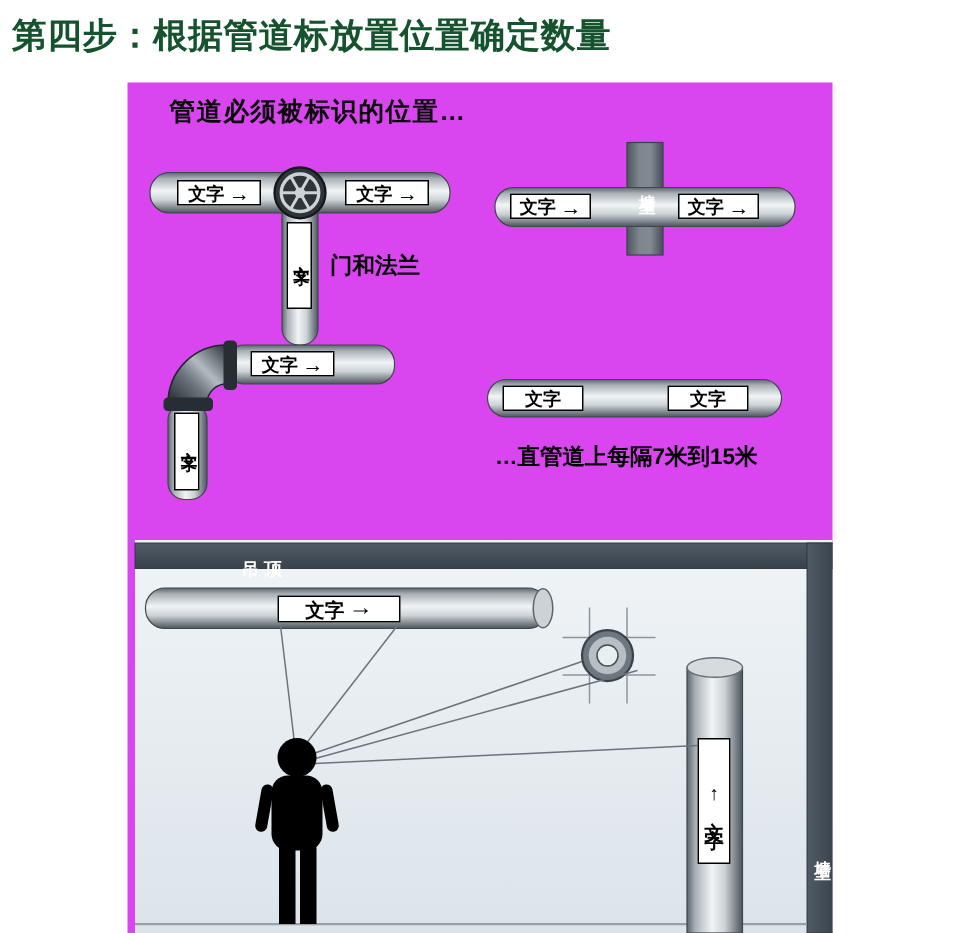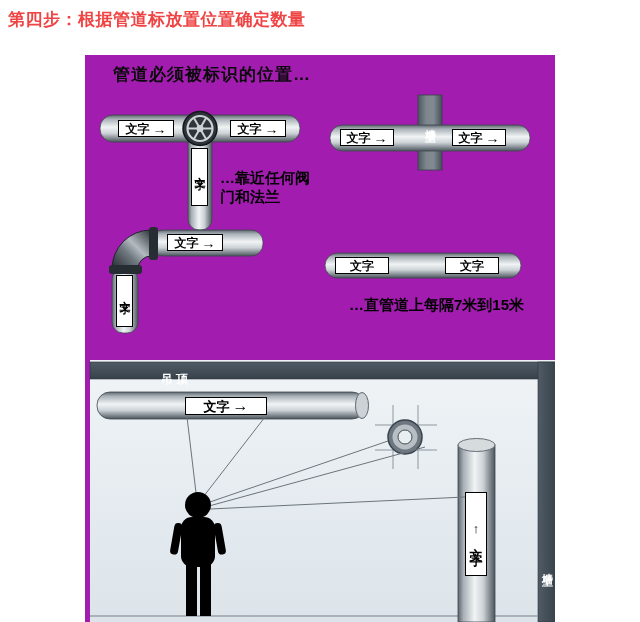--- a/index.html
+++ b/index.html
@@ -3,25 +3,25 @@
 <meta charset="utf-8">
 <style>
   * { margin:0; padding:0; box-sizing:border-box; }
   html,body { width:640px; height:622px; }
   body {
     position:relative; overflow:hidden; background:#ffffff;
     font-family:"Liberation Sans","DejaVu Sans",sans-serif; color:#000;
   }
   .title {
     position:absolute; left:8px; top:8px;
-    font-size:17px; font-weight:bold; letter-spacing:0.5px; color:#ef4444;
+    font-size:23px; font-weight:bold; letter-spacing:0.5px; color:#14532d;
   }
   .panel {
     position:absolute; left:85px; top:55px; width:470px; height:567px;
-    background:#a21caf;
+    background:#d946ef;
   }
   .art { position:absolute; left:0; top:0; z-index:1; }
   .heading {
     position:absolute; left:28px; top:8px; z-index:5;
     font-size:17px; font-weight:bold; color:#0a0a0a; letter-spacing:1px;
   }
   .lbl {
     position:absolute; z-index:6; display:flex; align-items:center; justify-content:center;
     gap:3px; background:#ffffff; border:1px solid #000; height:17px;
     font-size:12px; font-weight:bold; line-height:1; color:#000;
@@ -169,21 +169,20 @@
   </div>
   <div class="lbl" style="left:145px; top:65px; width:56px;">
     <span>文字</span>
     <span class="arr">→</span>
   </div>
   <div class="vlbl" style="left:106px; top:93px; width:17px; height:58px;">
     <span class="vtext">文字</span>
     <span class="arr">↓</span>
   </div>
   <div class="caption" style="left:135px; top:113px;">
-    <span>…靠近任何阀</span>
     <span>门和法兰</span>
   </div>
 
   <div class="lbl" style="left:255px; top:74px; width:54px;">
     <span>文字</span>
     <span class="arr">→</span>
   </div>
   <div class="lbl" style="left:367px; top:74px; width:54px;">
     <span>文字</span>
     <span class="arr">→</span>
@@ -200,21 +199,21 @@
     <span class="vtext">文字</span>
     <span class="arr">↓</span>
   </div>
 
   <div class="lbl" style="left:250px; top:202px; width:54px;">
     <span>文字</span>
   </div>
   <div class="lbl" style="left:360px; top:202px; width:54px;">
     <span>文字</span>
   </div>
-  <div class="caption" style="left:245px; top:240px;margin-left:19px;">…直管道上每隔7米到15米</div>
+  <div class="caption" style="left:245px; top:240px;">…直管道上每隔7米到15米</div>
 
   <div class="bartext" style="left:66px; top:308px; width:50px; height:31px; font-size:12px; letter-spacing:3px;">
     <span>吊顶</span>
   </div>
   <div class="bartext" style="left:453px; top:486px; width:18px; height:50px; font-size:11px;">
     <span class="vbartext">墙壁</span>
   </div>
   <div class="lbl" style="left:100px; top:342px; width:82px; height:18px; font-size:13px;">
     <span>文字</span>
     <span class="arr" style="font-size:16px;">→</span>

